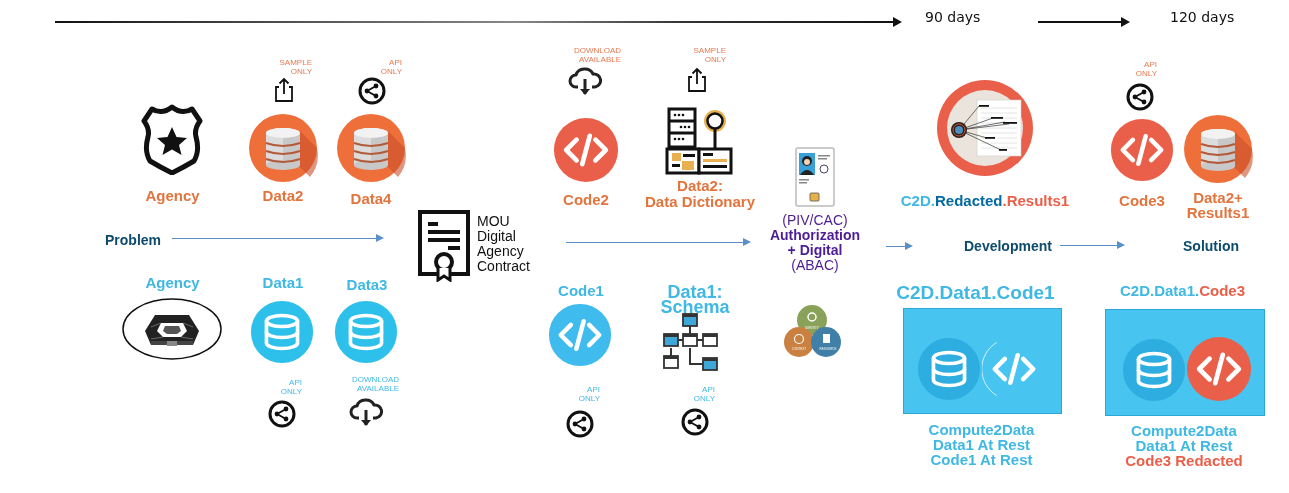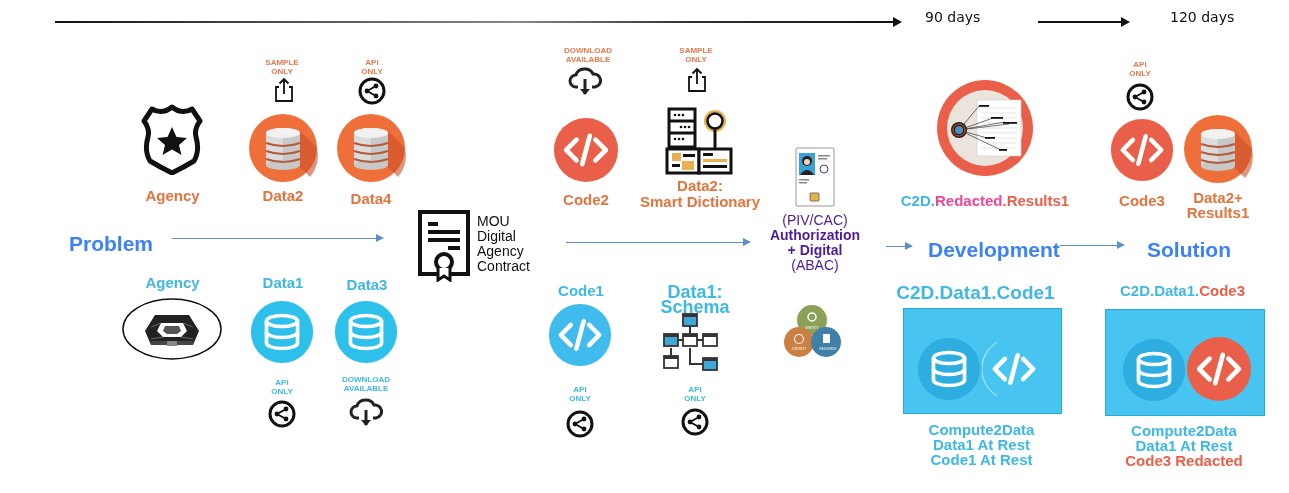--- a/index.html
+++ b/index.html
@@ -1,27 +1,27 @@
 <!DOCTYPE html>
 <html><head>
 <meta charset="utf-8">
 <style>
   html, body { margin:0; padding:0; background:#ffffff; }
   body { width:1289px; height:493px; position:relative; overflow:hidden; font-family:"Liberation Sans", sans-serif; }
   .abs { position:absolute; }
   .lbl { position:absolute; font-weight:bold; text-align:center; white-space:nowrap; line-height:1.0; }
   .orange { color:#e2743e; }
   .blue { color:#3fb8e3; }
-  .black { color:#ec4899; }
-  .tiny { position:absolute; font-size:8px; font-weight:bold; text-align:center; line-height:9px; }
+  .black { color:#0369a1; }
+  .tiny { position:absolute; font-size:8px; font-weight:normal; text-align:right; line-height:9px; }
   .tiny.o { color:#e57a50; }
   .tiny.b { color:#3fb8e3; }
   .timeline-text { position:absolute; font-family:"DejaVu Sans", sans-serif; font-size:14px; color:#111; }
   svg { display:block; }
-  .stage { position:absolute; font-weight:bold; font-size:21px; color:#3b82f6; }
+  .stage { position:absolute; font-weight:bold; font-size:14px; color:#0c4a6e;margin-left:36px; }
   .c2dbox { position:absolute; background:#47c5f0; border:1px solid #2aa9d8; }
 </style>
 </head>
 <body>
 
 <svg width="0" height="0" style="position:absolute">
   <defs>
     <symbol id="db-orange" viewBox="0 0 70 70">
       <circle cx="35" cy="35" r="34" fill="#ef6f3a"></circle>
       <path d="M20 22 L62 64 A34 34 0 0 0 69 35 L52 18 Z" fill="#c9502a" opacity="0.6"></path>
@@ -154,21 +154,21 @@
     <rect x="18" y="47" width="12" height="3" fill="#111"></rect>
     <rect x="7" y="57" width="8" height="3" fill="#111"></rect>
     <rect x="17" y="54" width="12" height="9" fill="#e8b050"></rect>
     <rect x="38" y="46" width="10" height="3" fill="#111"></rect>
     <rect x="38" y="52" width="24" height="3" fill="#e8b050"></rect>
     <rect x="38" y="58" width="24" height="3" fill="#111"></rect>
   </svg>
 </div>
 <div class="lbl orange" style="left:630px;top:178px;width:140px;font-size:15px;line-height:16px;">
   <div>Data2:</div>
-  <div>Smart Dictionary</div>
+  <div>Data Dictionary</div>
 </div>
 
 <div class="stage" style="left:69px;top:232px;">Problem</div>
 <div class="abs" style="left:172px;top:238px;width:205px;height:1px;background:#5b8fc7;"></div>
 <div class="abs" style="left:376px;top:234px;width:0;height:0;border-left:8px solid #5b8fc7;border-top:4px solid transparent;border-bottom:4px solid transparent;"></div>
 
 <div class="abs" style="left:418px;top:210px;width:52px;height:72px;">
   <svg width="52" height="72" viewBox="0 0 52 72">
     <rect x="2" y="2" width="48" height="62" fill="#fff" stroke="#111" stroke-width="4"></rect>
     <rect x="10" y="12" width="10" height="4" fill="#111"></rect>

